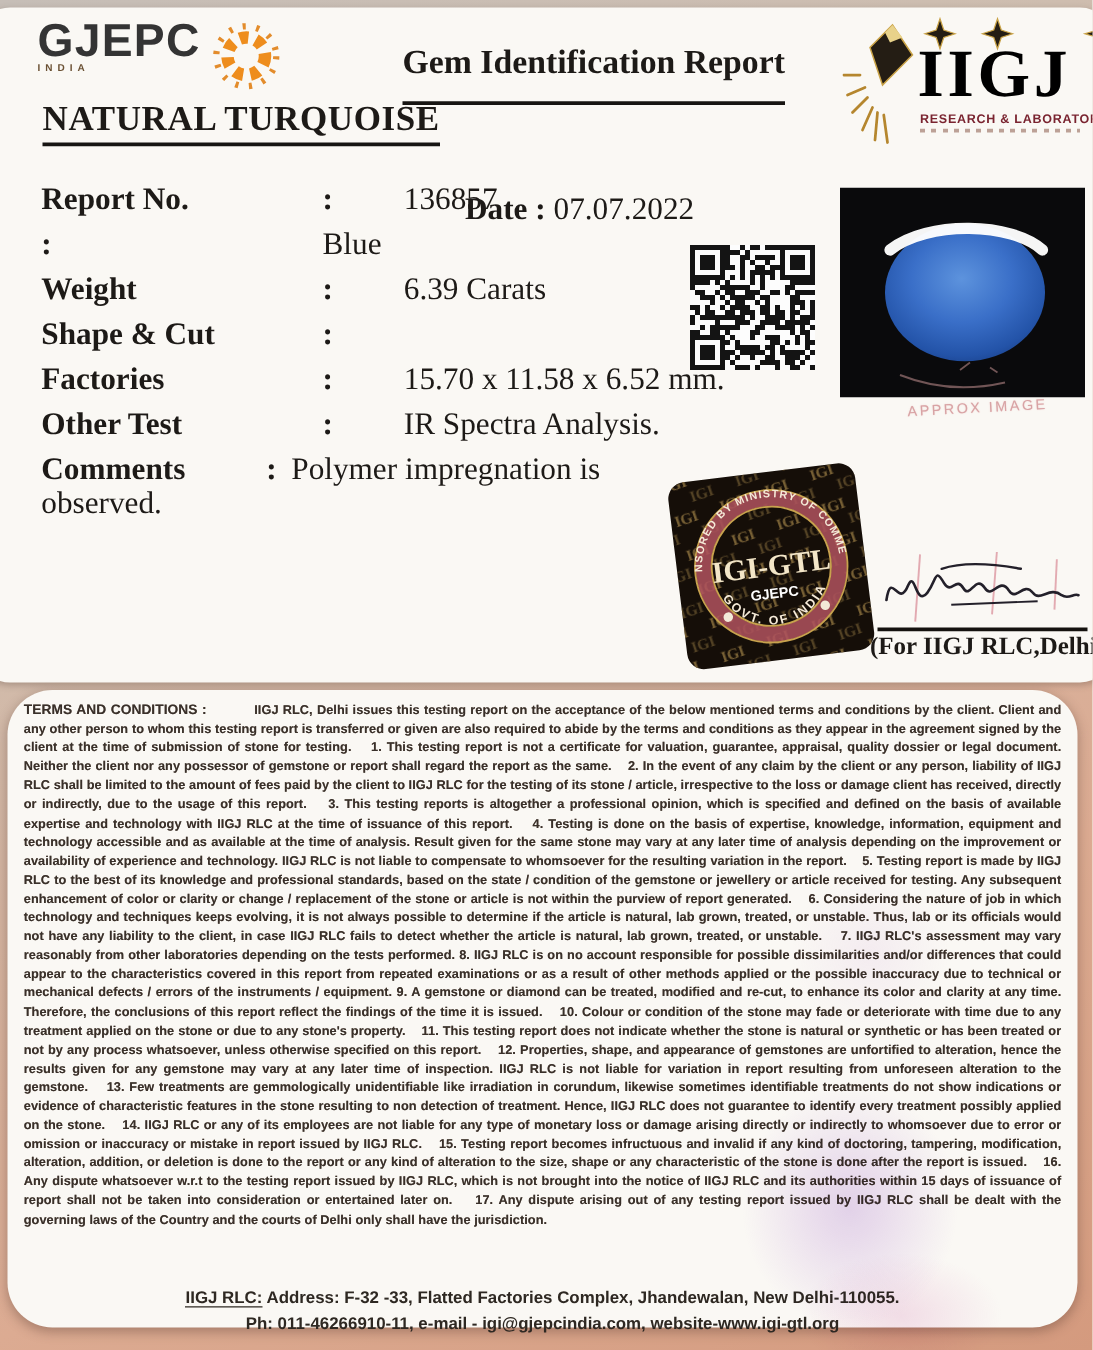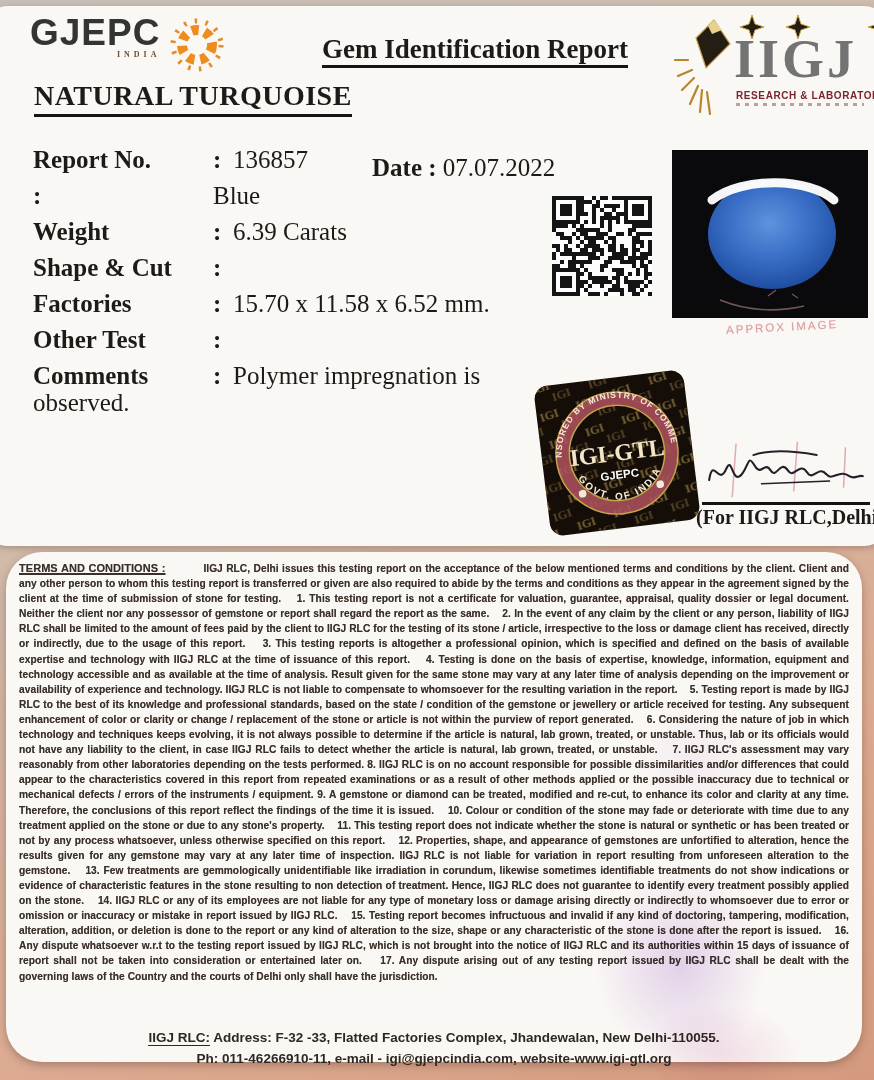--- a/index.html
+++ b/index.html
@@ -11,43 +11,43 @@
   .card{position:absolute;background:#faf8f4;}
   #card-front{left:-18px;top:6px;width:908px;height:540px;border-radius:26px;
     box-shadow:0 2px 6px rgba(90,70,60,.35);}
   #card-back{left:6px;top:552px;width:856px;height:510px;border-radius:36px;
     box-shadow:0 3px 9px rgba(90,60,50,.4);}
 
   
   .gjepc{position:absolute;left:48px;top:8px;display:flex;align-items:flex-start;}
   .gjepc-text{font-family:"Liberation Sans",sans-serif;font-weight:700;font-size:37px;
     letter-spacing:1px;color:#343434;line-height:38px;}
-  .gjepc-sub{font-family:Liberation Serif, serif;font-weight:700;font-size:8px;
-    letter-spacing:4px;color:#6b5134;text-align:right;margin-top:-2px;}
+  .gjepc-sub{font-family:Liberation Sans, sans-serif;font-weight:700;font-size:8px;
+    letter-spacing:4px;color:#6b5134;text-align:left;margin-top:-2px;}
   .gjepc svg{margin-left:8px;margin-top:2px;}
 
   .title{position:absolute;left:340px;top:28px;font-size:27px;font-weight:700;
-    border-bottom:3.5px solid #171512;padding-bottom:0;white-space:nowrap;}
+    border-bottom:3.5px solid #171512;padding-bottom:16px;white-space:nowrap;}
   .stone-name{position:absolute;left:52px;top:74px;font-size:28px;font-weight:700;
     letter-spacing:.5px;border-bottom:3.5px solid #171512;padding-bottom:2px;white-space:nowrap;}
 
   .iigj{position:absolute;left:706px;top:0;width:210px;}
   .iigj-text{position:absolute;left:46px;top:26px;font-size:54px;font-weight:700;
-    letter-spacing:3px;color:#737373;white-space:nowrap;line-height:54px;}
+    letter-spacing:3px;color:#000000;white-space:nowrap;line-height:54px;}
   .iigj-sub{position:absolute;left:48px;top:84px;font-family:"Liberation Sans",sans-serif;
     font-weight:700;font-size:10px;letter-spacing:.6px;color:#7a2430;white-space:nowrap;}
   .iigj-tagline{position:absolute;left:48px;top:97px;width:128px;height:3px;opacity:.55;
     background:repeating-linear-gradient(90deg,#8a5a4a 0 4px,transparent 4px 9px);}
   .iigj-sparkle{position:absolute;left:-14px;top:8px;}
   .iigj-stars{position:absolute;left:50px;top:6px;}
 
   
   .fields{position:absolute;left:51px;top:140px;width:640px;}
   .field-row{display:grid;grid-template-columns:180px 20px 1fr;font-size:25px;
-    line-height:27px;margin-bottom:9px;}
+    line-height:27px;margin-bottom:9px;gap:45px;}
   .f-label{font-weight:700;}
   .f-colon{font-weight:700;}
   .comments-row{display:block;width:480px;}
   .comments-row .f-label{display:inline-block;width:180px;}
   .comments-row .f-colon{display:inline-block;width:20px;}
   .date-block{position:absolute;left:390px;top:148px;font-size:25px;white-space:nowrap;}
   .date-label{font-weight:700;}
 
   
   .qr{position:absolute;left:570px;top:190px;width:100px;height:100px;background:#fdfdfd;}
@@ -61,21 +61,21 @@
   .sig-ink{position:absolute;left:718px;top:426px;}
   .sig-line{position:absolute;left:720px;top:496px;width:168px;border-top:3px solid #15120f;}
   .sig-caption{position:absolute;left:714px;top:500px;width:180px;font-size:20px;
     font-weight:700;white-space:nowrap;}
 
   
   .terms-p{position:absolute;left:13px;top:9px;width:830px;margin:0;
     font-family:"Liberation Sans",sans-serif;font-size:10.2px;line-height:15.1px;
     font-weight:700;color:#39302a;text-align:justify;letter-spacing:.05px;
     text-shadow:0 0 .5px rgba(70,45,30,.55);}
-  .terms-heading{font-size:11px;text-decoration:underline;text-decoration-thickness:1.5px;
+  .terms-heading{font-size:11px;text-decoration-thickness:1.5px;
     margin-right:38px;}
   .footer{position:absolute;left:0;width:100%;text-align:center;
     font-family:"Liberation Sans",sans-serif;font-weight:700;color:#2e2822;}
   .footer-1{top:478px;font-size:13.5px;}
   .footer-2{top:499px;font-size:13.5px;}
   .footer-org{border-bottom:1.8px solid #2e2822;}
 
   .smudge{position:absolute;pointer-events:none;mix-blend-mode:multiply;}
   .smudge-a{left:554px;top:278px;width:240px;height:270px;
     background:radial-gradient(closest-side,rgba(160,100,210,.26),rgba(160,100,210,0) 72%);}
@@ -148,20 +148,21 @@
         <span class="f-colon">:</span>
     </div>
     <div class="field-row">
       <span class="f-label">Factories</span>
         <span class="f-colon">:</span>
         <span class="f-value">15.70 x 11.58 x 6.52 mm.</span>
     </div>
     <div class="field-row">
       <span class="f-label">Other Test</span>
         <span class="f-colon">:</span>
+        <span class="f-value">IR Spectra Analysis.</span>
     </div>
     <div class="field-row comments-row">
       <span class="f-label">Comments</span><span class="f-colon">:</span><span class="f-value">Polymer impregnation is observed.</span>
     </div>
   </div>
 
   <div class="date-block">
     <span class="date-label">Date :</span>
     <span>07.07.2022</span>
   </div>

